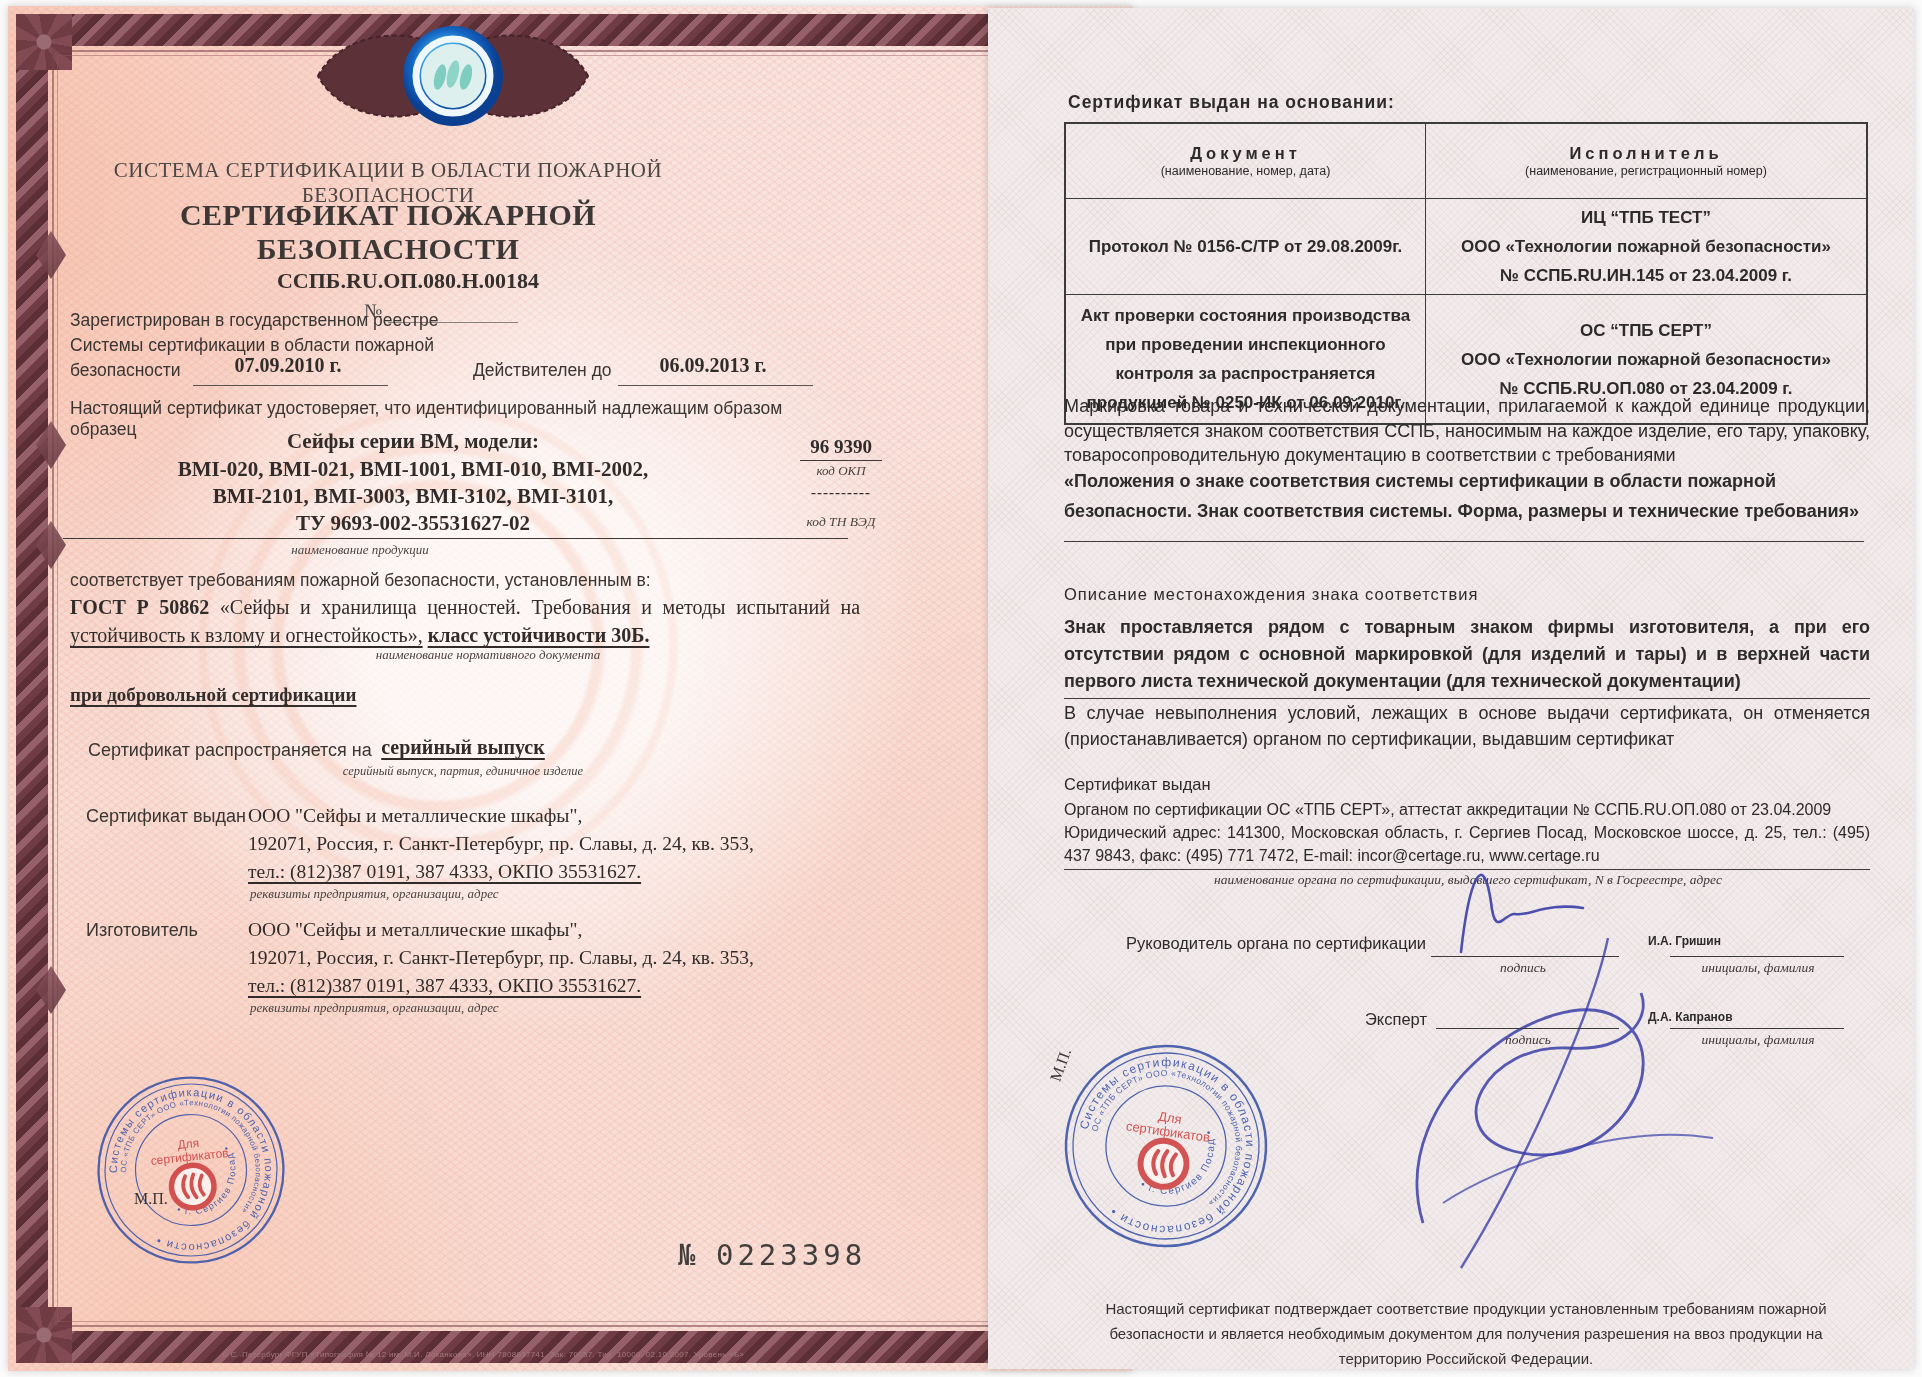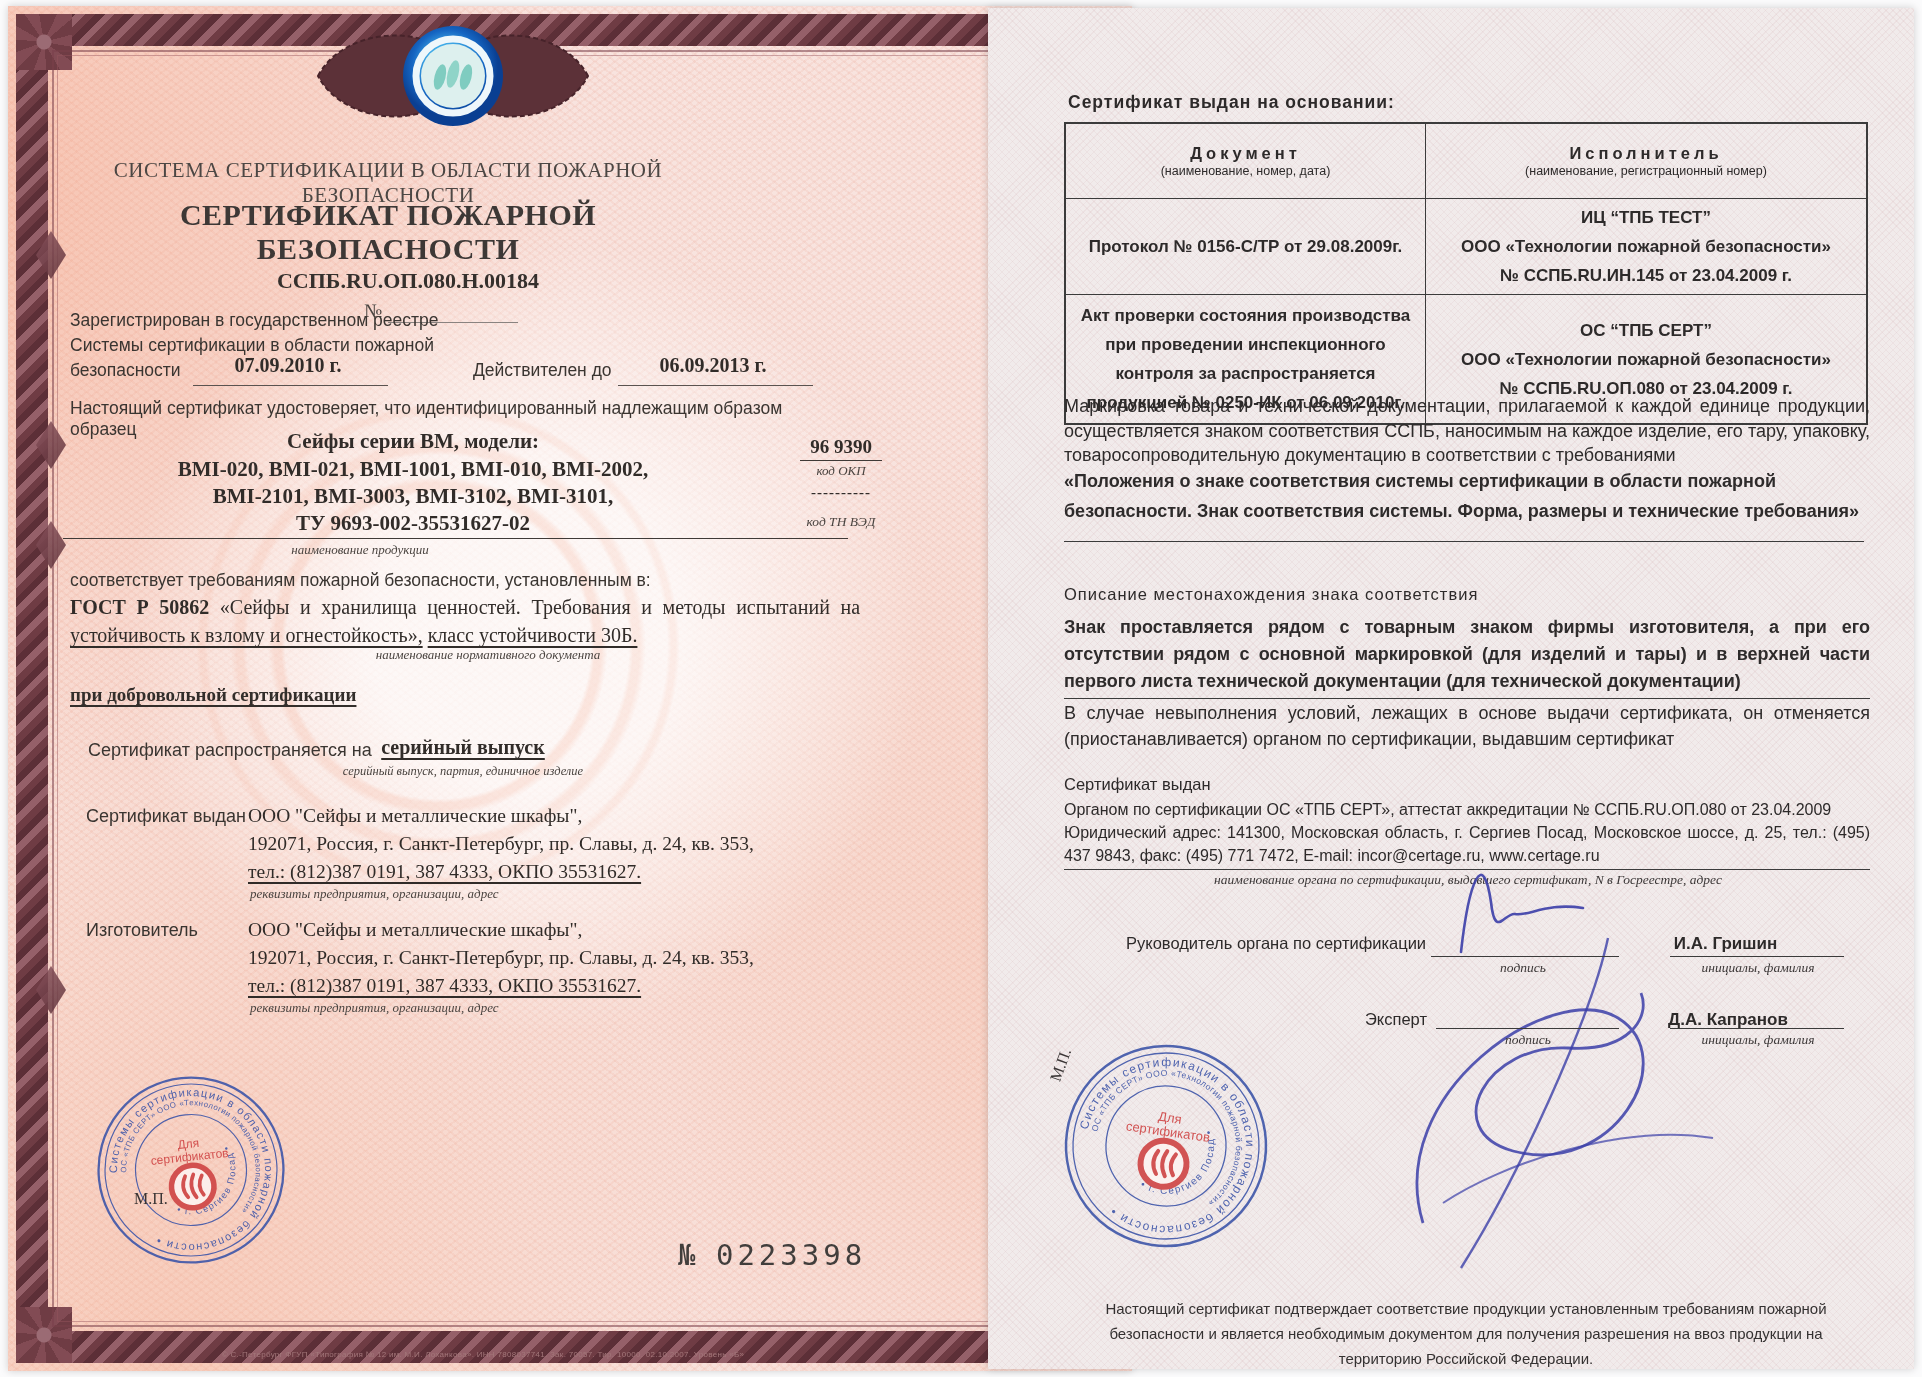--- a/index.html
+++ b/index.html
@@ -59,21 +59,21 @@
     text-align:center;padding:4px 8px;box-sizing:border-box;}
   .r-cell:last-child{border-right:none;}
   .r-rowb{border-bottom:1.5px solid #3b3b3b;}
   .r-th{font-size:16.5px;font-weight:bold;letter-spacing:4px;}
   .r-ths{font-size:12.5px;margin-top:1px;}
   .r-td{font-size:17px;font-weight:bold;line-height:29px;}
   .r-p{font-size:18px;line-height:24.5px;text-align:justify;color:#2e2b2b;}
   .r-pb{font-weight:bold;line-height:30px;}
   .r-rule{border-top:1.5px solid #3b3b3b;height:0;}
   .r-cap{font-family:"Liberation Serif",serif;font-style:italic;font-size:13.5px;text-align:center;color:#3b3737;}
-  .r-name{font-size:17px;font-weight:bold;text-align:center;}
+  .r-name{font-size:12px;font-weight:bold;text-align:left;}
   .r-sigline{border-bottom:1.5px solid #3b3b3b;height:0;}
   .r-footer{font-size:15px;line-height:25px;text-align:center;color:#343131;font-weight:500;}
   .mp{font-family:"Liberation Serif",serif;font-size:16px;color:#3a3535;}
   .stamp{opacity:.9;}
 </style>
 </head>
 <body>
 
 <div id="stage">
 
@@ -144,21 +144,21 @@
     <div class="abs l-bolddate" style="left:790px;top:478px;width:86px;font-size:15px;letter-spacing:1px;">----------</div>
     <div class="abs l-cap" style="left:786px;top:508px;width:94px;font-size:13.5px;">код ТН ВЭД</div>
 
     <div class="abs l-label" style="left:62px;top:564px;">соответствует требованиям пожарной безопасности, установленным в:</div>
     <div class="abs l-gost" style="left:62px;top:590px;width:790px;text-align:justify;text-align-last:justify;">
       <span style="font-weight:bold;">ГОСТ Р 50862</span>
       <span>«Сейфы и хранилища ценностей. Требования и методы испытаний на</span>
     </div>
     <div class="abs l-gost" style="left:62px;top:618px;width:790px;">
       <span class="u15">устойчивость к взлому и огнестойкость»,</span>
-      <span class="u15" style="font-weight:normal;">класс устойчивости 30Б.</span>
+      <span class="u15" style="font-weight:bold;">класс устойчивости 30Б.</span>
     </div>
     <div class="abs l-cap" style="left:320px;top:641px;width:320px;">наименование нормативного документа</div>
 
     <div class="abs serif u15" style="left:62px;top:678px;font-size:19px;font-weight:bold;color:#332e2b;">при добровольной сертификации</div>
 
     <div class="abs l-label" style="left:80px;top:734px;font-size:18px;">Сертификат распространяется на</div>
     <div class="abs serif u15" style="left:355px;top:730px;width:200px;text-align:center;font-size:20px;font-weight:bold;color:#312c29;">серийный выпуск</div>
     <div class="abs l-cap" style="left:300px;top:758px;width:310px;font-size:12.5px;">серийный выпуск, партия, единичное изделие</div>
 
     <div class="abs l-label" style="left:78px;top:800px;font-size:18px;">Сертификат выдан</div>

